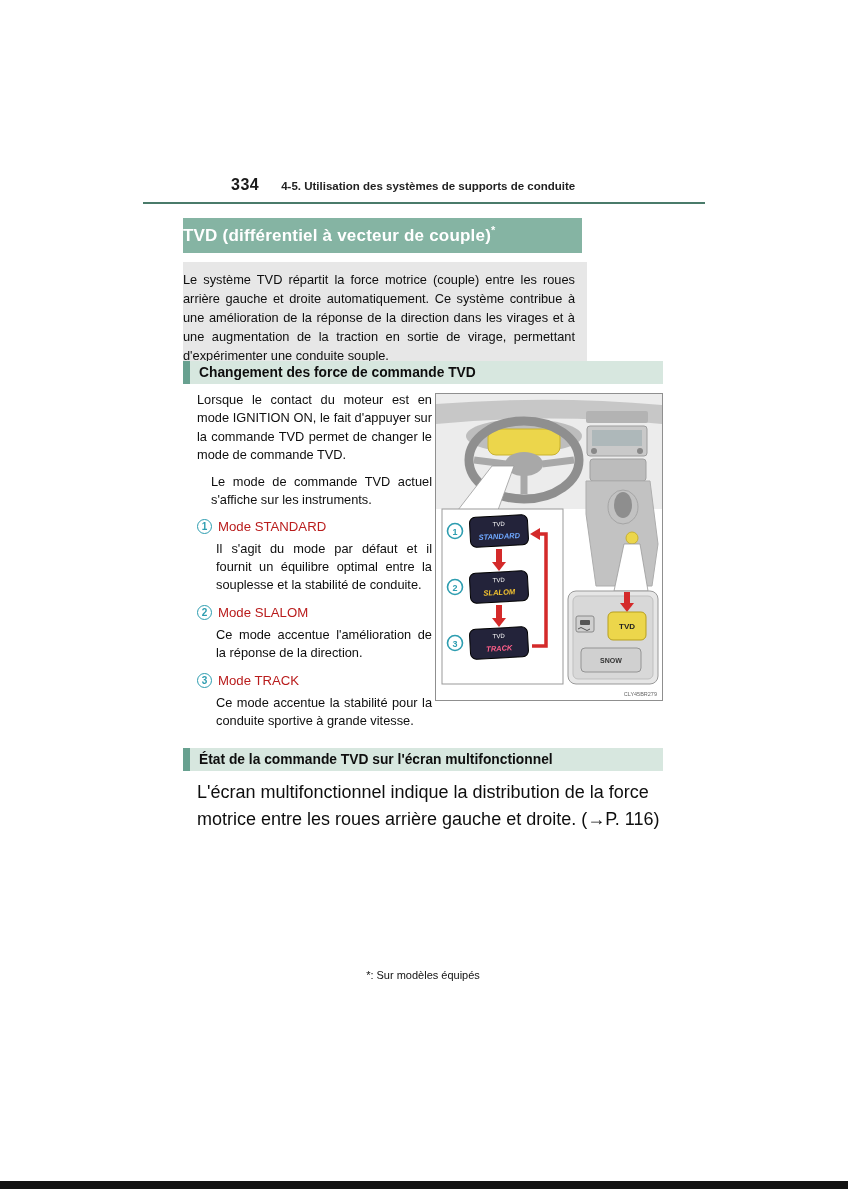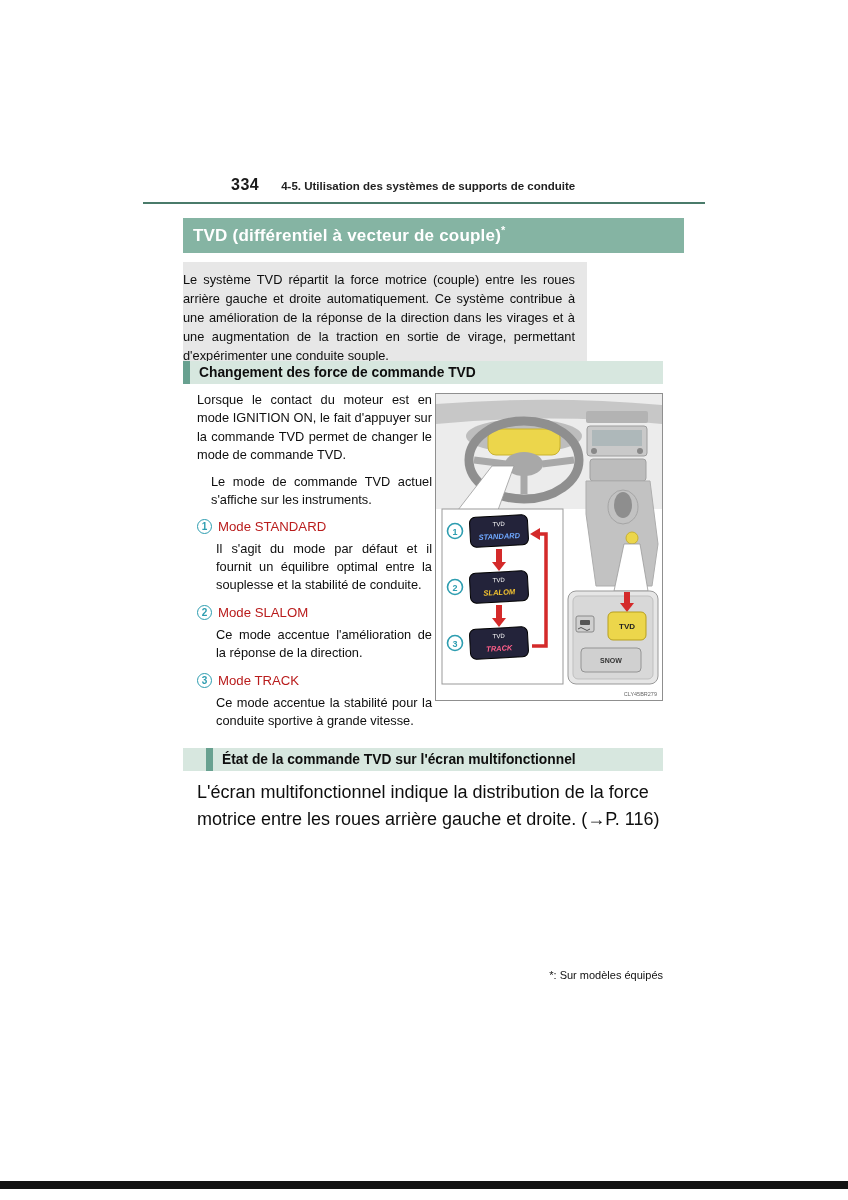--- a/index.html
+++ b/index.html
@@ -15,42 +15,42 @@
     overflow: hidden;
   }
   
   .running-head { position: absolute; top: 176px; left: 183px; display: flex; align-items: baseline; }
   .page-num { font-size: 16px; font-weight: bold; color: #1a1a1a; letter-spacing: .5px; margin-left: 48px; }
   .head-text { font-size: 11.5px; font-weight: bold; color: #222; margin-left: 22px; }
   .head-rule { position: absolute; top: 202px; left: 143px; width: 562px; height: 2px; background: #4a7b6a; }
 
   
   .title-banner {
-    position: absolute; top: 218px; left: 183px; width: 501px; height: 35px;
+    position: absolute; top: 218px; left: 183px; width: 399px; height: 35px;
     background: #85b4a3; color: #ffffff; font-size: 17px; font-weight: bold;
-    line-height: 35px; padding-left: 10px; letter-spacing: .2px;
+    line-height: 35px; letter-spacing: .2px;
   }
   .title-banner sup { font-size: 11px; vertical-align: super; line-height: 0; }
 
   
   .intro-box {
     position: absolute; top: 262px; left: 183px; width: 404px;
     background: #e7e7e7; padding: 9px 12px 10px 0;
     font-size: 12.8px; line-height: 1.48; text-align: justify; color: #0e0e0e;
   }
 
   
   .section-header {
     position: absolute; left: 183px; width: 480px; height: 23px;
     background: #d7e7df; display: flex; align-items: center;
   }
   .section-header .bar { width: 7px; height: 100%; background: #68a190; flex: none; }
   .section-header h2 { font-size: 13.8px; font-weight: bold; color: #0e0e0e; margin-left: 9px; }
   .sh1 { top: 361px; }
-  .sh2 { top: 748px; padding-left: 23px; }
+  .sh2 { top: 748px; }
 
   
   .left-col {
     position: absolute; top: 391px; left: 197px; width: 235px;
     font-size: 12.8px; line-height: 1.44; text-align: justify; color: #0e0e0e;
   }
   .left-col p { margin-bottom: 8px; }
   .left-col .indent { margin-left: 14px; margin-bottom: 7px; }
   .mode-item { margin-bottom: 5px; }
   .mode-head { display: flex; align-items: center; margin-bottom: 4px; }
@@ -71,21 +71,21 @@
 
   
   .section2-para {
     position: absolute; top: 779px; left: 197px; width: 466px;
     font-size: 18px; line-height: 1.5; color: #0e0e0e;
   }
 
   
   .footnote {
     position: absolute; top: 969px; left: 183px; width: 480px;
-    font-size: 11px; color: #111; text-align: right;
+    font-size: 11px; color: #111; text-align: center;
   }
 
   
   .bottom-bar { position: absolute; top: 1181px; left: 0; width: 848px; height: 8px; background: #121212; }
 </style>
 </head>
 <body>
 
 <div class="page">
 

